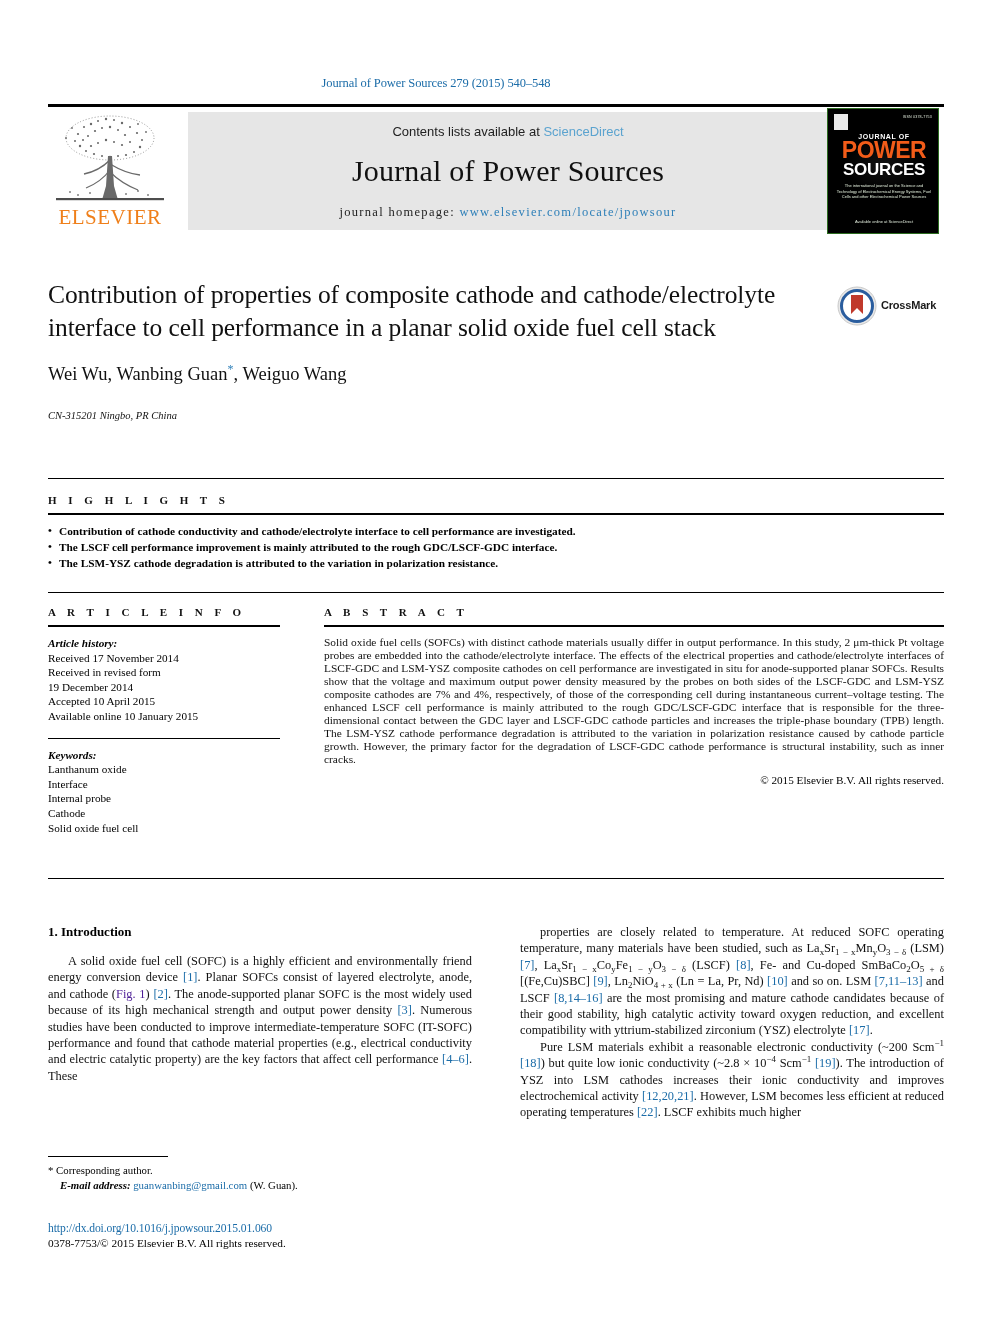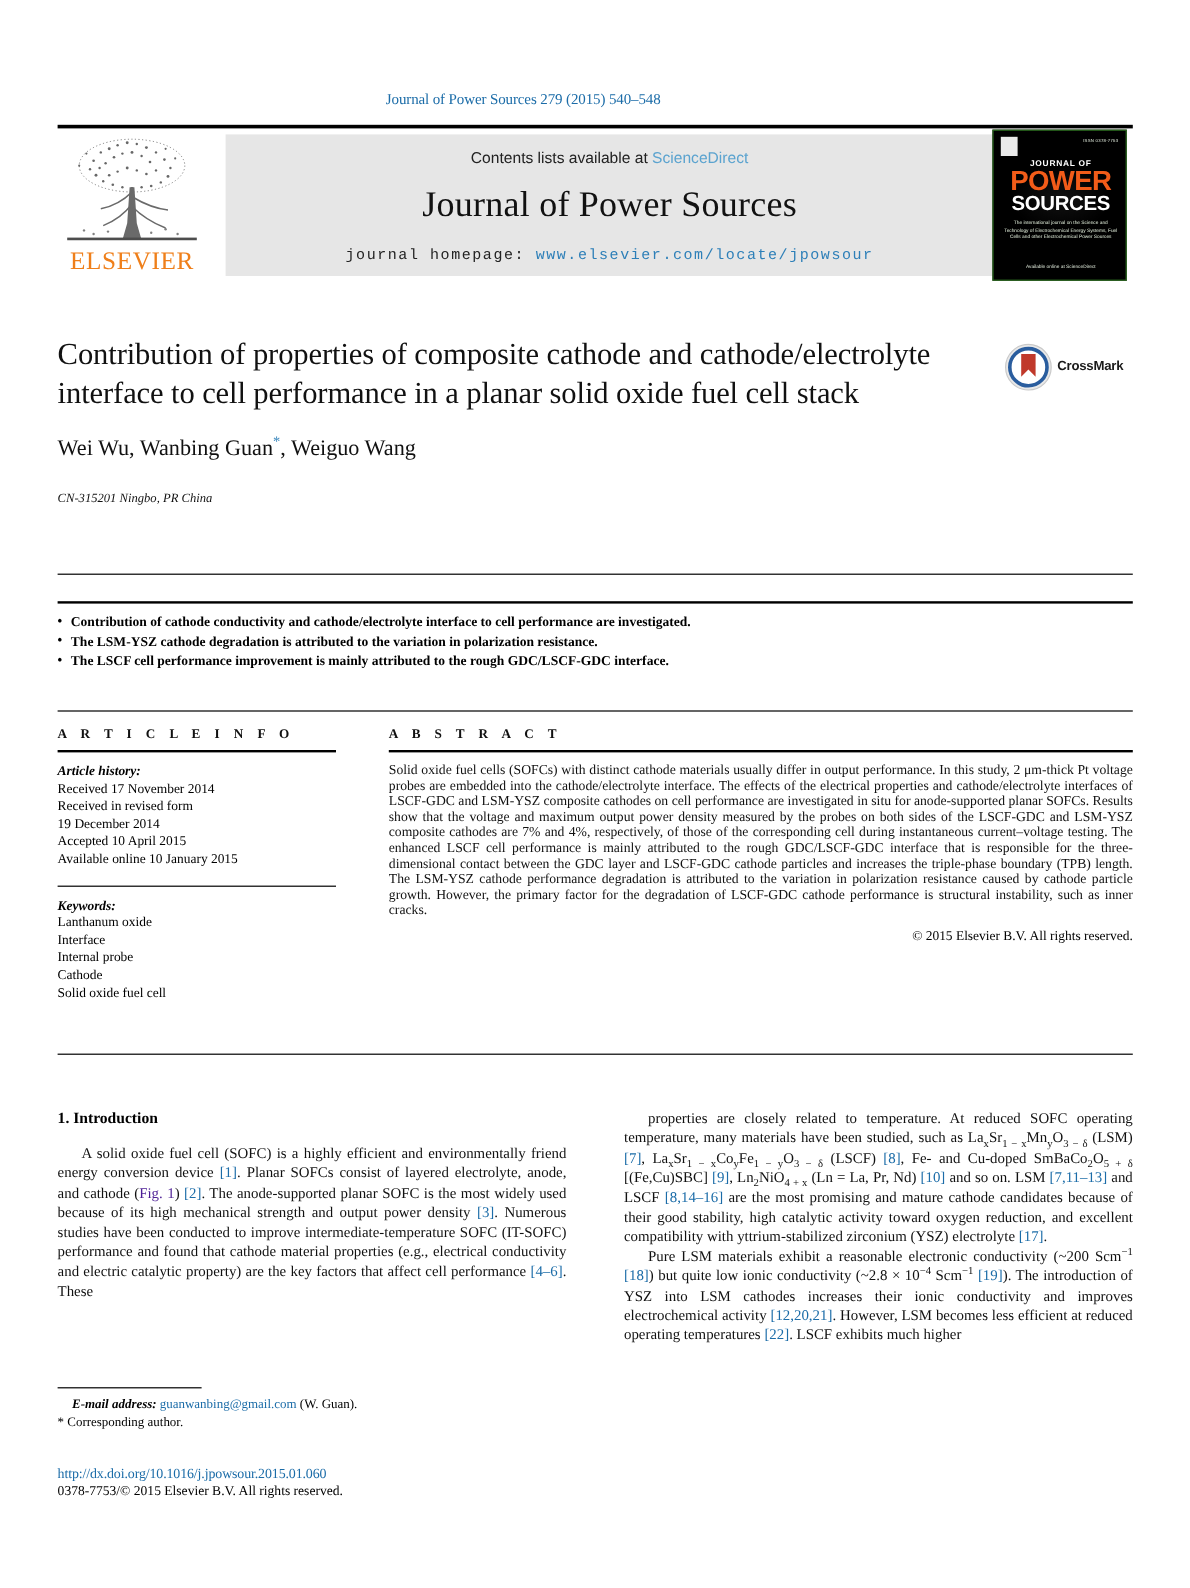--- a/index.html
+++ b/index.html
@@ -93,21 +93,21 @@
     font-family: "Liberation Serif", serif;
     color: #111;
     letter-spacing: 0.2px;
   }
   .homepage-line {
     position: absolute;
     left: 0; bottom: 10px;
     width: 640px;
     text-align: center;
     font-size: 12.5px;
-    font-family: Liberation Mono, monospace;
+    font-family: Liberation Serif, serif;
     color: #222;
     letter-spacing: 1.3px;
   }
   .homepage-line .url { color: #2d7fb8; }
 
   .cover {
     position: absolute;
     left: 779px; top: 4px;
     width: 112px;
     height: 126px;
@@ -470,25 +470,26 @@
 
     <div class="affiliation">
       <br>
       <span>CN-315201 Ningbo, PR China</span>
     </div>
   </div>
 
   <div class="hr-thin" style="top:478px;"></div>
 
   <div class="highlights">
+    <div class="sec-label">H I G H L I G H T S</div>
     <div class="rule-under-label"></div>
     <ul class="hl-list">
       <li>Contribution of cathode conductivity and cathode/electrolyte interface to cell performance are investigated.</li>
+      <li>The LSCF cell performance improvement is mainly attributed to the rough GDC/LSCF-GDC interface.</li>
       <li>The LSM-YSZ cathode degradation is attributed to the variation in polarization resistance.</li>
-      <li>The LSCF cell performance improvement is mainly attributed to the rough GDC/LSCF-GDC interface.</li>
     </ul>
   </div>
 
   <div class="hr-thin" style="top:592px;"></div>
 
   <div class="info-col">
     <div class="sec-label">A R T I C L E  I N F O</div>
     <div class="rule-under-label"></div>
     <div class="ai-block">
       <div class="ai-head">Article history:</div>
@@ -524,25 +525,25 @@
       <p class="para">A solid oxide fuel cell (SOFC) is a highly efficient and environmentally friend energy conversion device <span class="ref">[1]</span>. Planar SOFCs consist of layered electrolyte, anode, and cathode (<span class="figref">Fig. 1</span>) <span class="ref">[2]</span>. The anode-supported planar SOFC is the most widely used because of its high mechanical strength and output power density <span class="ref">[3]</span>. Numerous studies have been conducted to improve intermediate-temperature SOFC (IT-SOFC) performance and found that cathode material properties (e.g., electrical conductivity and electric catalytic property) are the key factors that affect cell performance <span class="ref">[4–6]</span>. These</p>
     </div>
     <div class="col col-right">
       <p class="para">properties are closely related to temperature. At reduced SOFC operating temperature, many materials have been studied, such as La<sub>x</sub>Sr<sub>1 − x</sub>Mn<sub>y</sub>O<sub>3 − δ</sub> (LSM) <span class="ref">[7]</span>, La<sub>x</sub>Sr<sub>1 − x</sub>Co<sub>y</sub>Fe<sub>1 − y</sub>O<sub>3 − δ</sub> (LSCF) <span class="ref">[8]</span>, Fe- and Cu-doped SmBaCo<sub>2</sub>O<sub>5 + δ</sub> [(Fe,Cu)SBC] <span class="ref">[9]</span>, Ln<sub>2</sub>NiO<sub>4 + x</sub> (Ln = La, Pr, Nd) <span class="ref">[10]</span> and so on. LSM <span class="ref">[7,11–13]</span> and LSCF <span class="ref">[8,14–16]</span> are the most promising and mature cathode candidates because of their good stability, high catalytic activity toward oxygen reduction, and excellent compatibility with yttrium-stabilized zirconium (YSZ) electrolyte <span class="ref">[17]</span>.</p>
       <p class="para">Pure LSM materials exhibit a reasonable electronic conductivity (~200 Scm<sup>−1</sup> <span class="ref">[18]</span>) but quite low ionic conductivity (~2.8 × 10<sup>−4</sup> Scm<sup>−1</sup> <span class="ref">[19]</span>). The introduction of YSZ into LSM cathodes increases their ionic conductivity and improves electrochemical activity <span class="ref">[12,20,21]</span>. However, LSM becomes less efficient at reduced operating temperatures <span class="ref">[22]</span>. LSCF exhibits much higher</p>
     </div>
   </div>
 
   <div class="footnote">
     <div class="fn-rule"></div>
+    <div class="fn-line">* Corresponding author.</div>
     <div class="fn-line" style="padding-left:12px;">
       <span class="em">E-mail address:</span>
       <span class="fn-mail">guanwanbing@gmail.com</span><span> (W. Guan).</span>
     </div>
-    <div class="fn-line">* Corresponding author.</div>
   </div>
 
   <div class="doi-block">
     <span class="doi-link">http://dx.doi.org/10.1016/j.jpowsour.2015.01.060</span>
     <span class="issn-line">0378-7753/© 2015 Elsevier B.V. All rights reserved.</span>
   </div>
 
 </div>
 
 </body></html>

